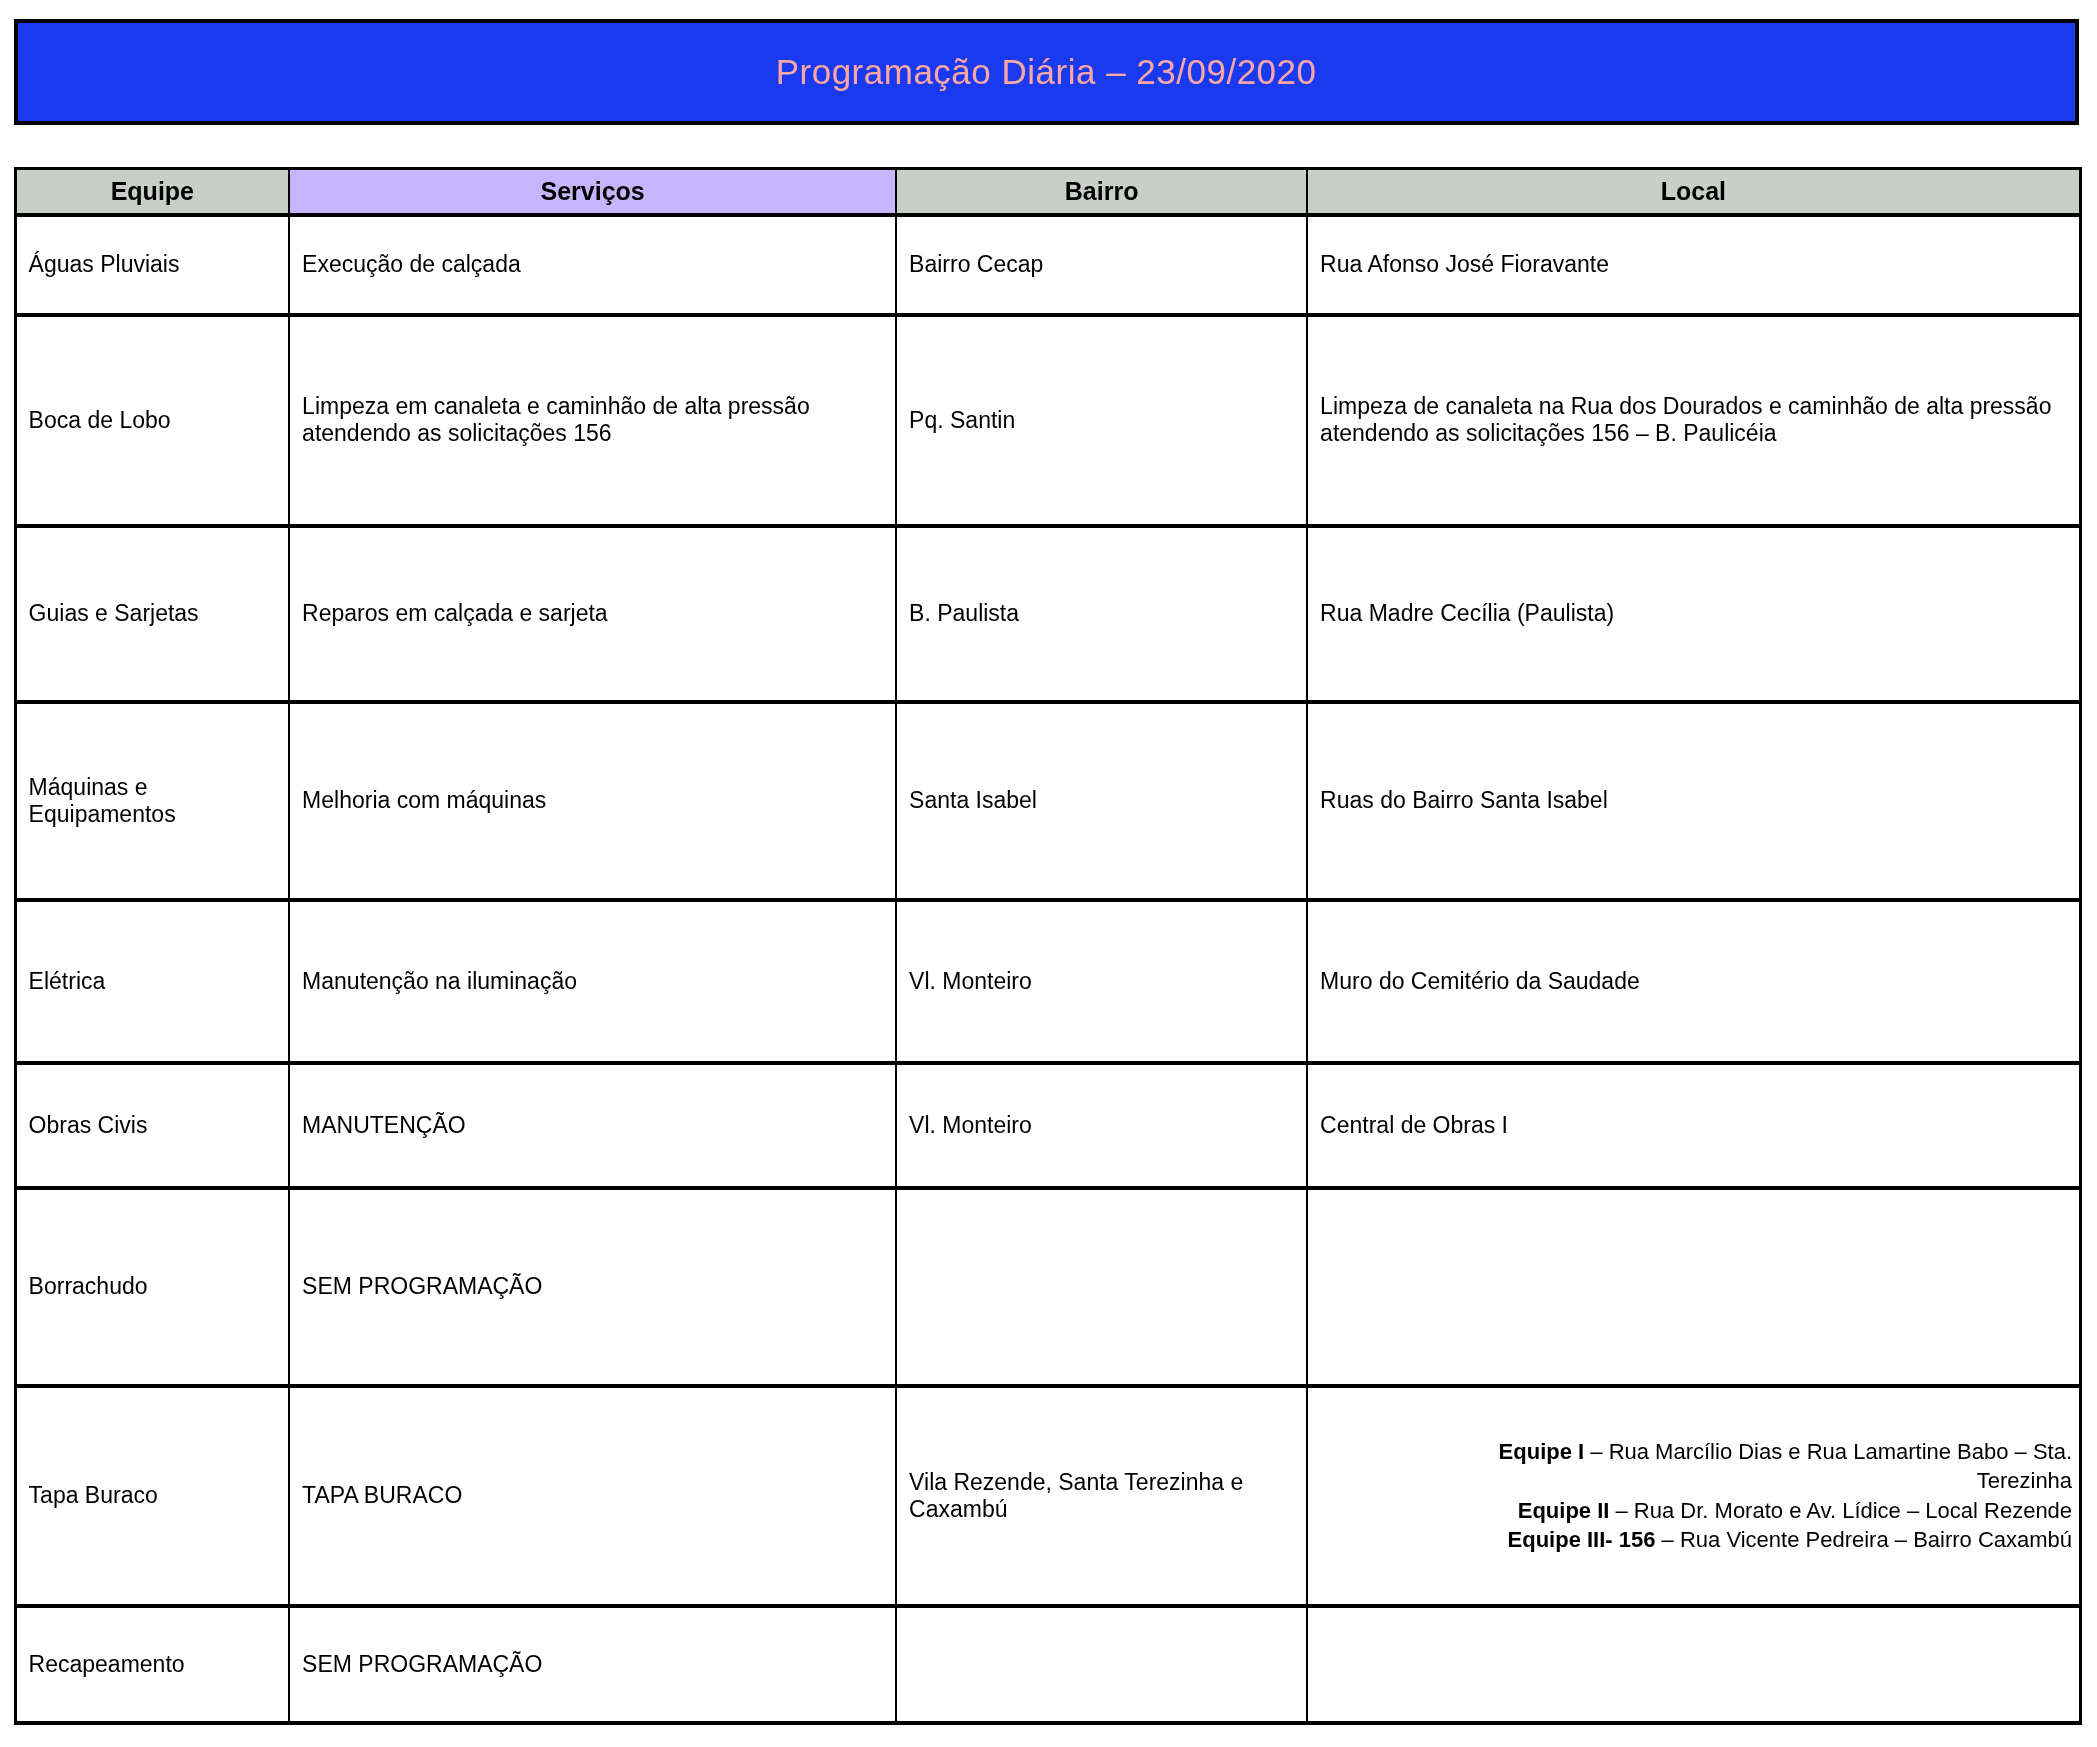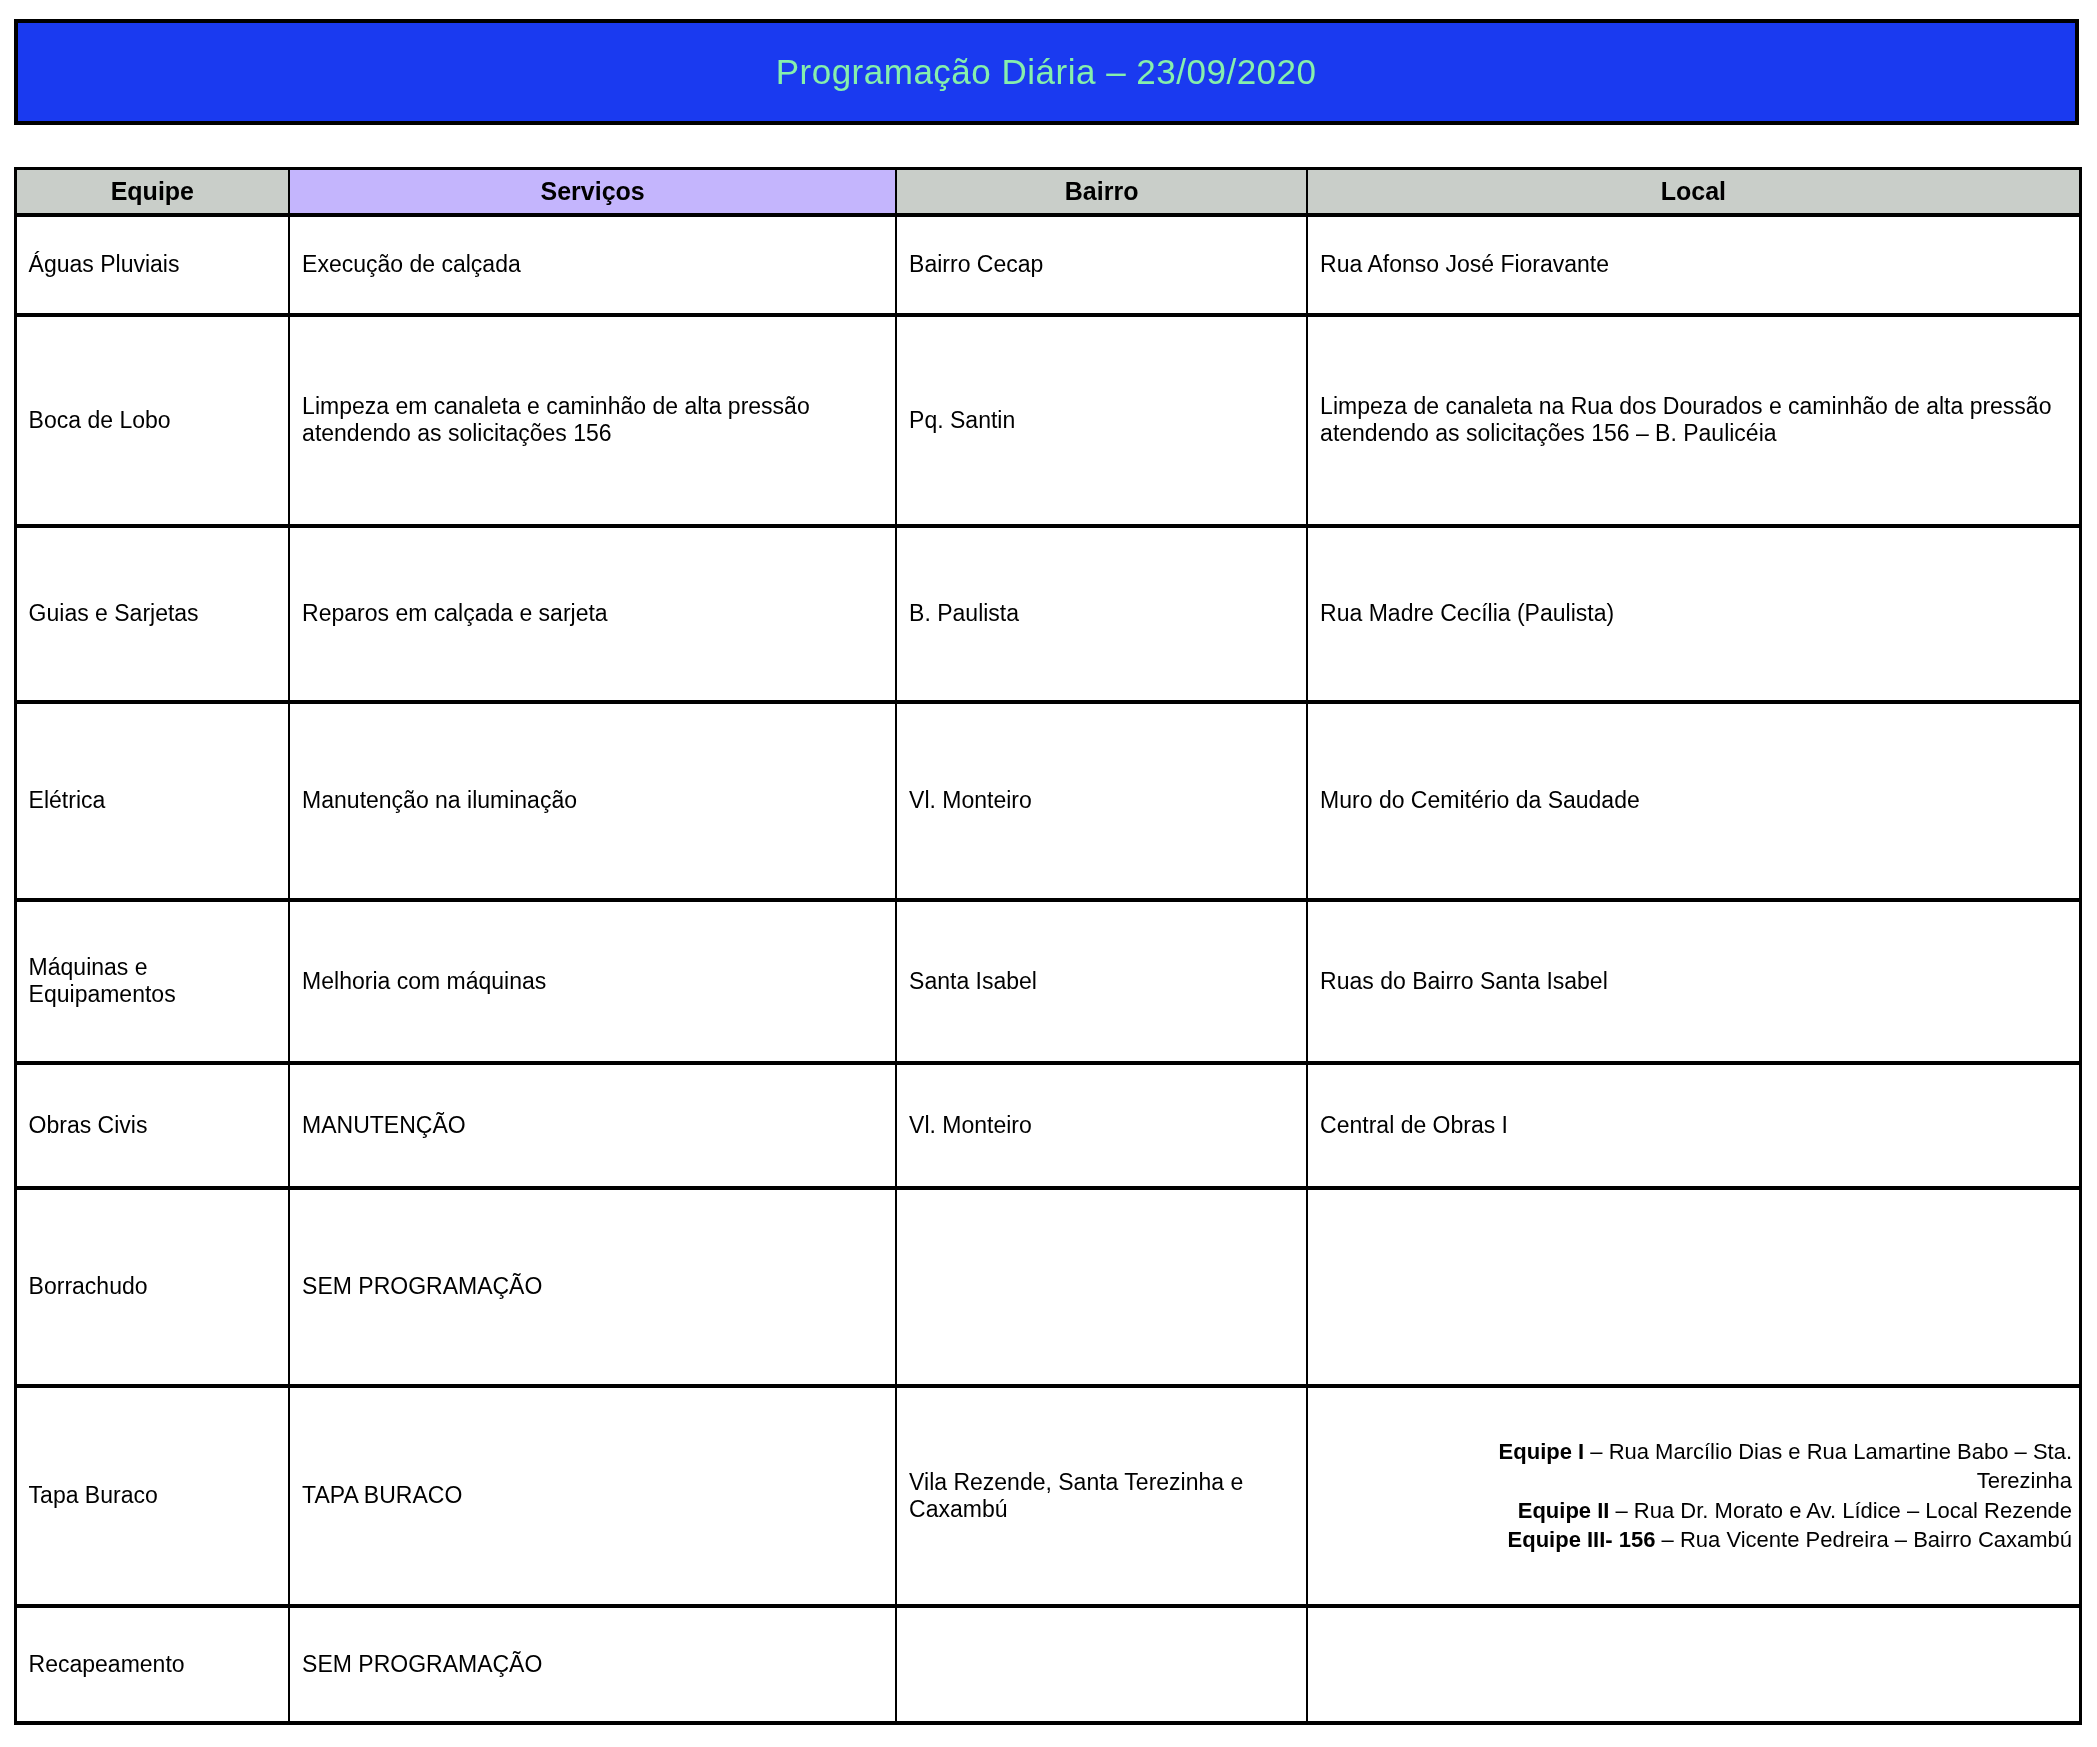--- a/index.html
+++ b/index.html
@@ -45,21 +45,21 @@
     text-align:right;font-size:22px;line-height:1.32;padding:5.4px 6.5px;
   }
   td.local-left .indent{padding-left:39px;}
   .b{font-weight:bold;}
 </style>
 </head>
 <body>
 
 <div class="page">
 
-  <div class="title-bar" style="background: rgb(26, 58, 240); color: #86efac;">
+  <div class="title-bar" style="background: rgb(26, 58, 240); color: #fca5a5;">
     <span>Programação Diária –  23/09/2020</span>
   </div>
 
   <table class="sched">
     <colgroup>
       <col style="width:274px">
       <col style="width:607px">
       <col style="width:411px">
       <col style="width:773px">
     </colgroup>
@@ -84,30 +84,30 @@
           <td>Pq. Santin</td>
           <td>Limpeza de canaleta na Rua dos Dourados e caminhão de alta pressão atendendo as solicitações 156 – B. Paulicéia</td>
         </tr>
         <tr>
           <td>Guias e Sarjetas</td>
           <td>Reparos em calçada e sarjeta</td>
           <td>B. Paulista</td>
           <td>Rua Madre Cecília (Paulista)</td>
         </tr>
         <tr>
+          <td>Máquinas e Equipamentos</td>
+          <td>Melhoria com máquinas</td>
+          <td>Santa Isabel</td>
+          <td>Ruas do Bairro Santa Isabel</td>
+        </tr>
+        <tr>
           <td>Elétrica</td>
           <td>Manutenção na iluminação</td>
           <td>Vl. Monteiro</td>
           <td>Muro do Cemitério da Saudade</td>
-        </tr>
-        <tr>
-          <td>Máquinas e Equipamentos</td>
-          <td>Melhoria com máquinas</td>
-          <td>Santa Isabel</td>
-          <td>Ruas do Bairro Santa Isabel</td>
         </tr>
         <tr>
           <td>Obras Civis</td>
           <td>MANUTENÇÃO</td>
           <td>Vl. Monteiro</td>
           <td>Central de Obras I</td>
         </tr>
         <tr>
           <td>Borrachudo</td>
           <td>SEM PROGRAMAÇÃO</td>

